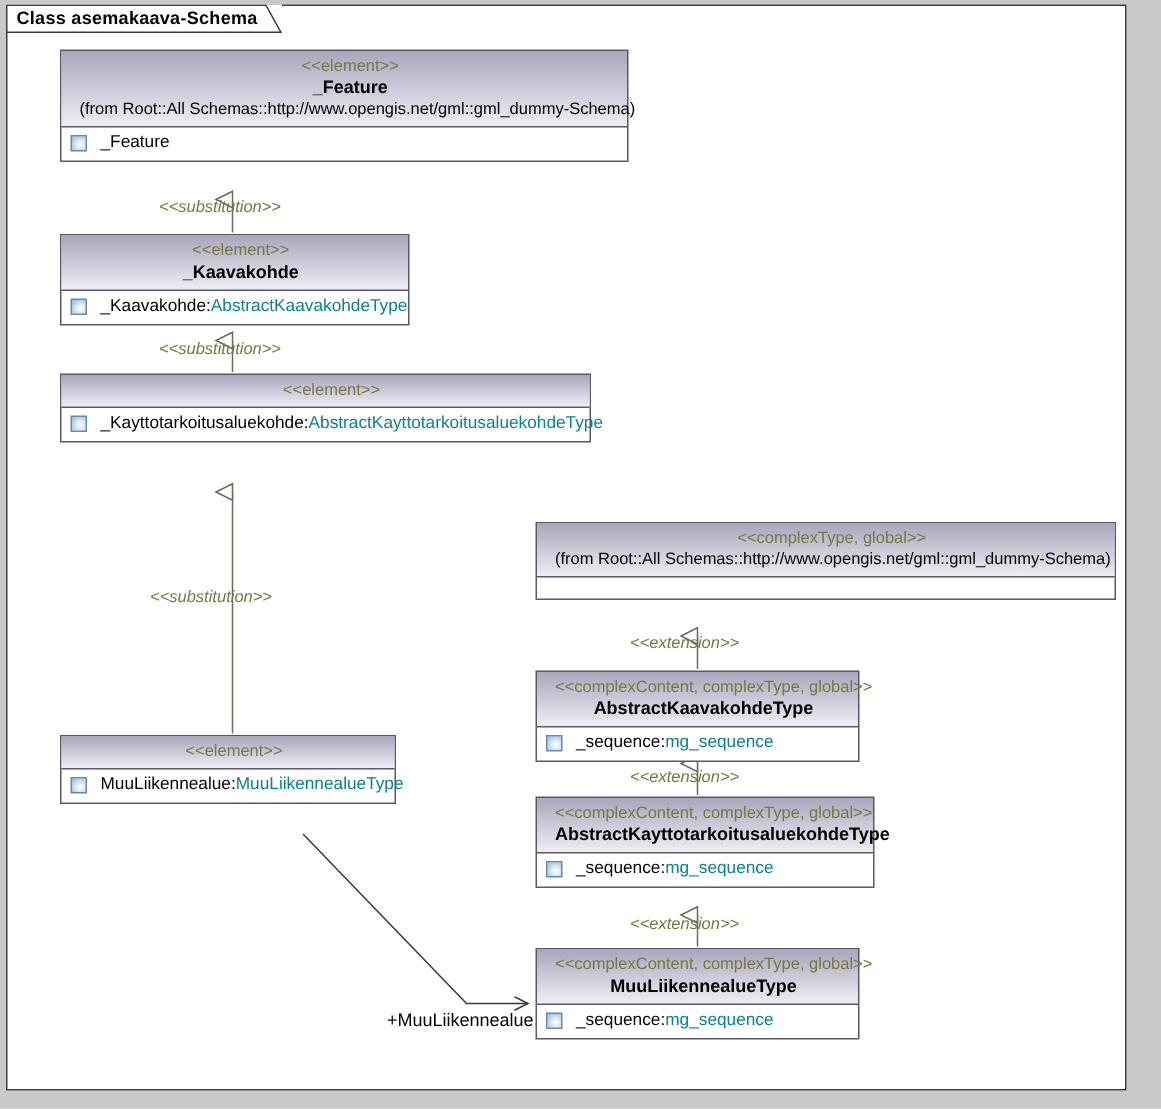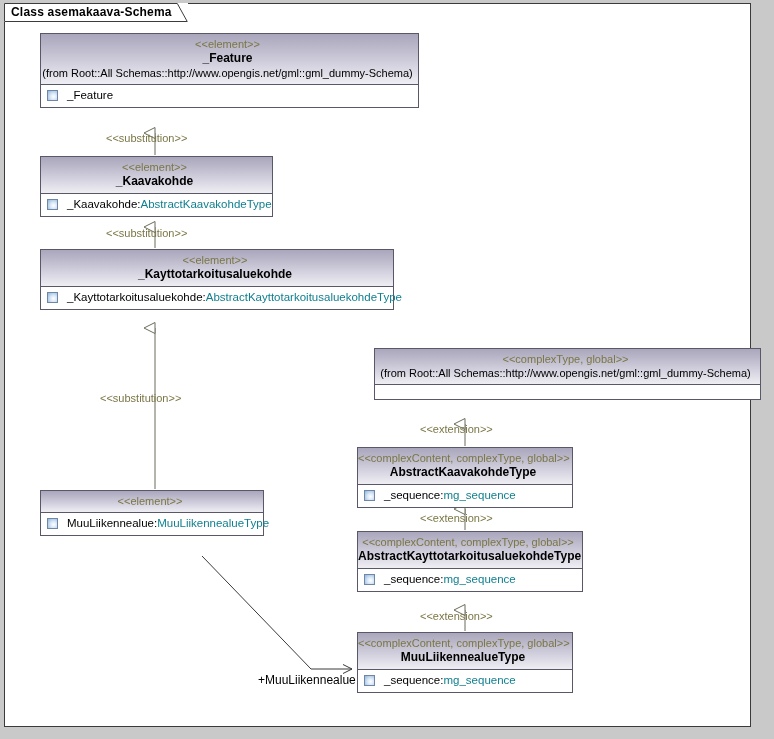--- a/index.html
+++ b/index.html
@@ -76,21 +76,21 @@
     position: absolute;
     box-sizing: border-box;
     border: 1px solid #585868;
     background: #ffffff;
     z-index: 3;
   }
   .uml .head {
     background: linear-gradient(to bottom, #aaa7bd 0%, #b8b5c8 22%, #d4d2df 62%, #efeef3 100%);
     border-bottom: 1px solid #585868;
     text-align: center;
-    padding: 3px 4px 4px 0;
+    padding: 3px 4px 4px 12px;
   }
   .stereo {
     font-size: 11px;
     color: #7b7645;
     line-height: 14px;
     white-space: nowrap;
   }
   .cname {
     font-size: 12px;
     font-weight: bold;
@@ -130,20 +130,21 @@
   .attr .aname { color: #000000; }
   .attr .atype { color: #0f7f8f; }
 
   
   .wirelabel {
     position: absolute;
     font-size: 11px;
     color: #7b7645;
     white-space: nowrap;
     z-index: 4;
+    font-style: italic;
   }
   .assoclabel {
     position: absolute;
     font-size: 12px;
     color: #000000;
     white-space: nowrap;
     z-index: 4;
   }
 </style>
 </head>
@@ -239,21 +240,20 @@
         <span class="sq"></span>
         <span class="aname">_Kaavakohde:</span>
         <span class="atype">AbstractKaavakohdeType</span>
       </div>
     </div>
   </div>
 
   <div class="uml" style="left:40px; top:249px; width:354px;">
     <div class="head">
       <div class="stereo">&lt;&lt;element&gt;&gt;</div>
-      <div class="cname abstract">_Kayttotarkoitusaluekohde</div>
     </div>
     <div class="compartment">
       <div class="attr">
         <span class="sq"></span>
         <span class="aname">_Kayttotarkoitusaluekohde:</span>
         <span class="atype">AbstractKayttotarkoitusaluekohdeType</span>
       </div>
     </div>
   </div>
 
@@ -263,21 +263,21 @@
     </div>
     <div class="compartment">
       <div class="attr">
         <span class="sq"></span>
         <span class="aname">MuuLiikennealue:</span>
         <span class="atype">MuuLiikennealueType</span>
       </div>
     </div>
   </div>
 
-  <div class="uml" style="left:357px; top:348px; width:387px;margin-left:17px;">
+  <div class="uml" style="left:357px; top:348px; width:387px;">
     <div class="head">
       <div class="stereo">&lt;&lt;complexType, global&gt;&gt;</div>
       <div class="from">(from Root::All Schemas::http://www.opengis.net/gml::gml_dummy-Schema)</div>
     </div>
     <div class="compartment empty"></div>
   </div>
 
   <div class="uml" style="left:357px; top:447px; width:216px;">
     <div class="head">
       <div class="stereo">&lt;&lt;complexContent, complexType, global&gt;&gt;</div>

